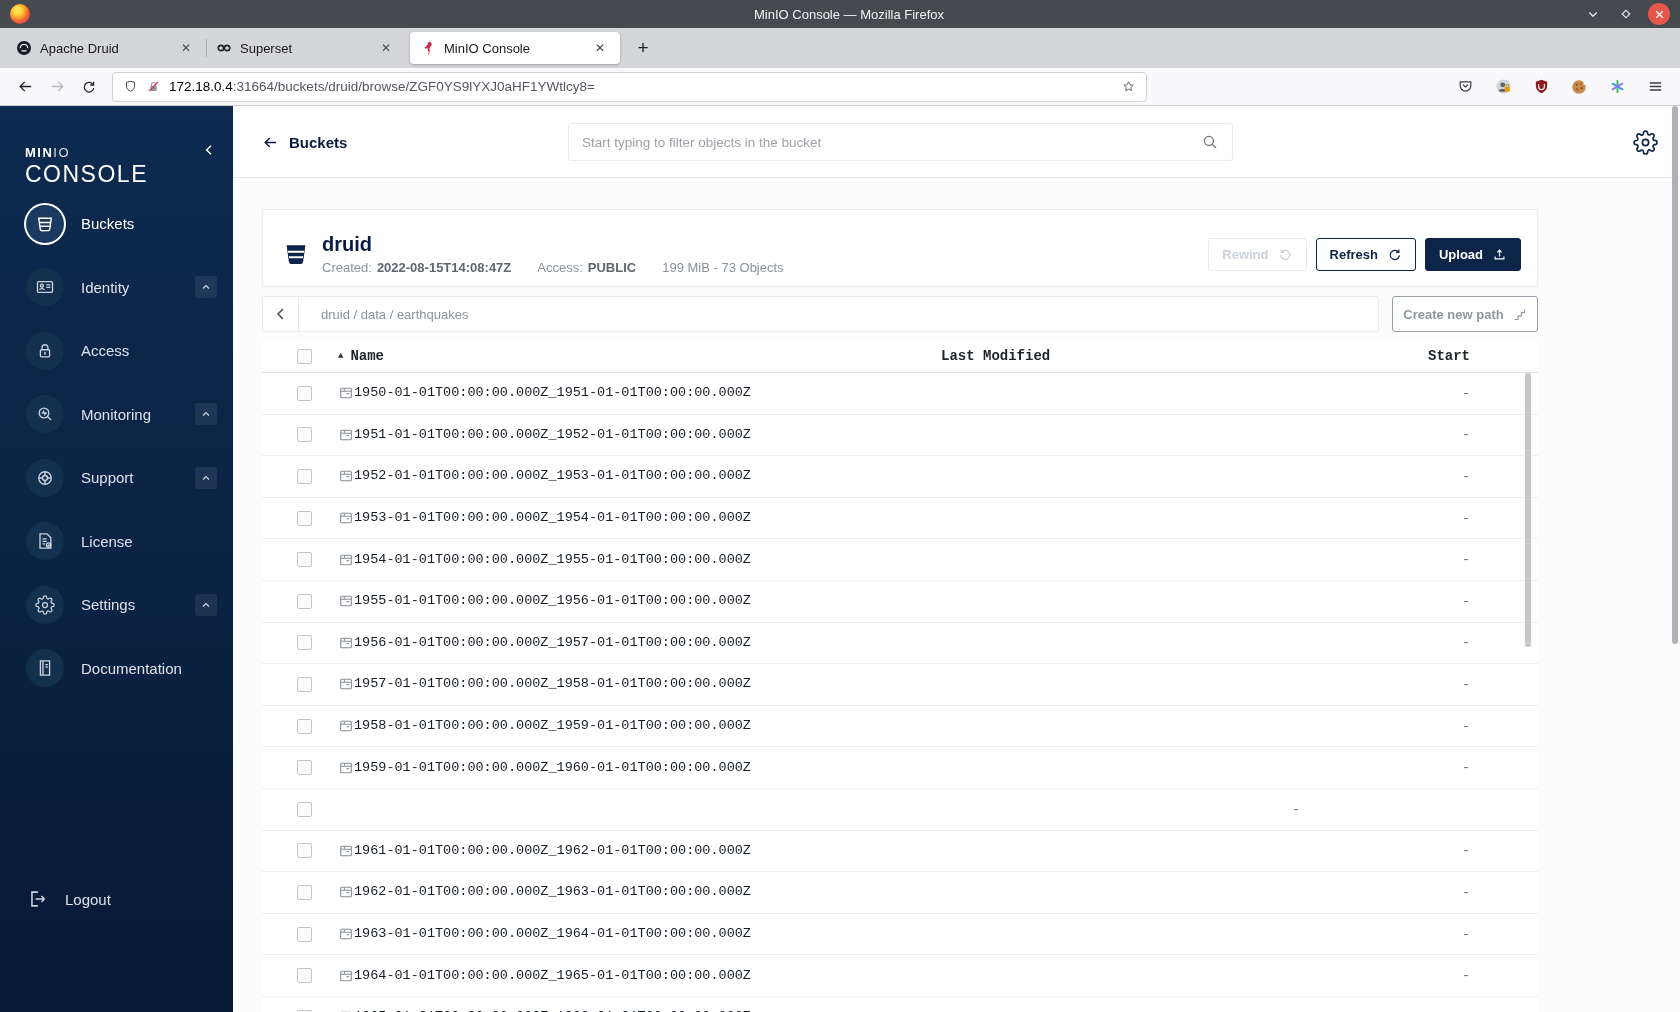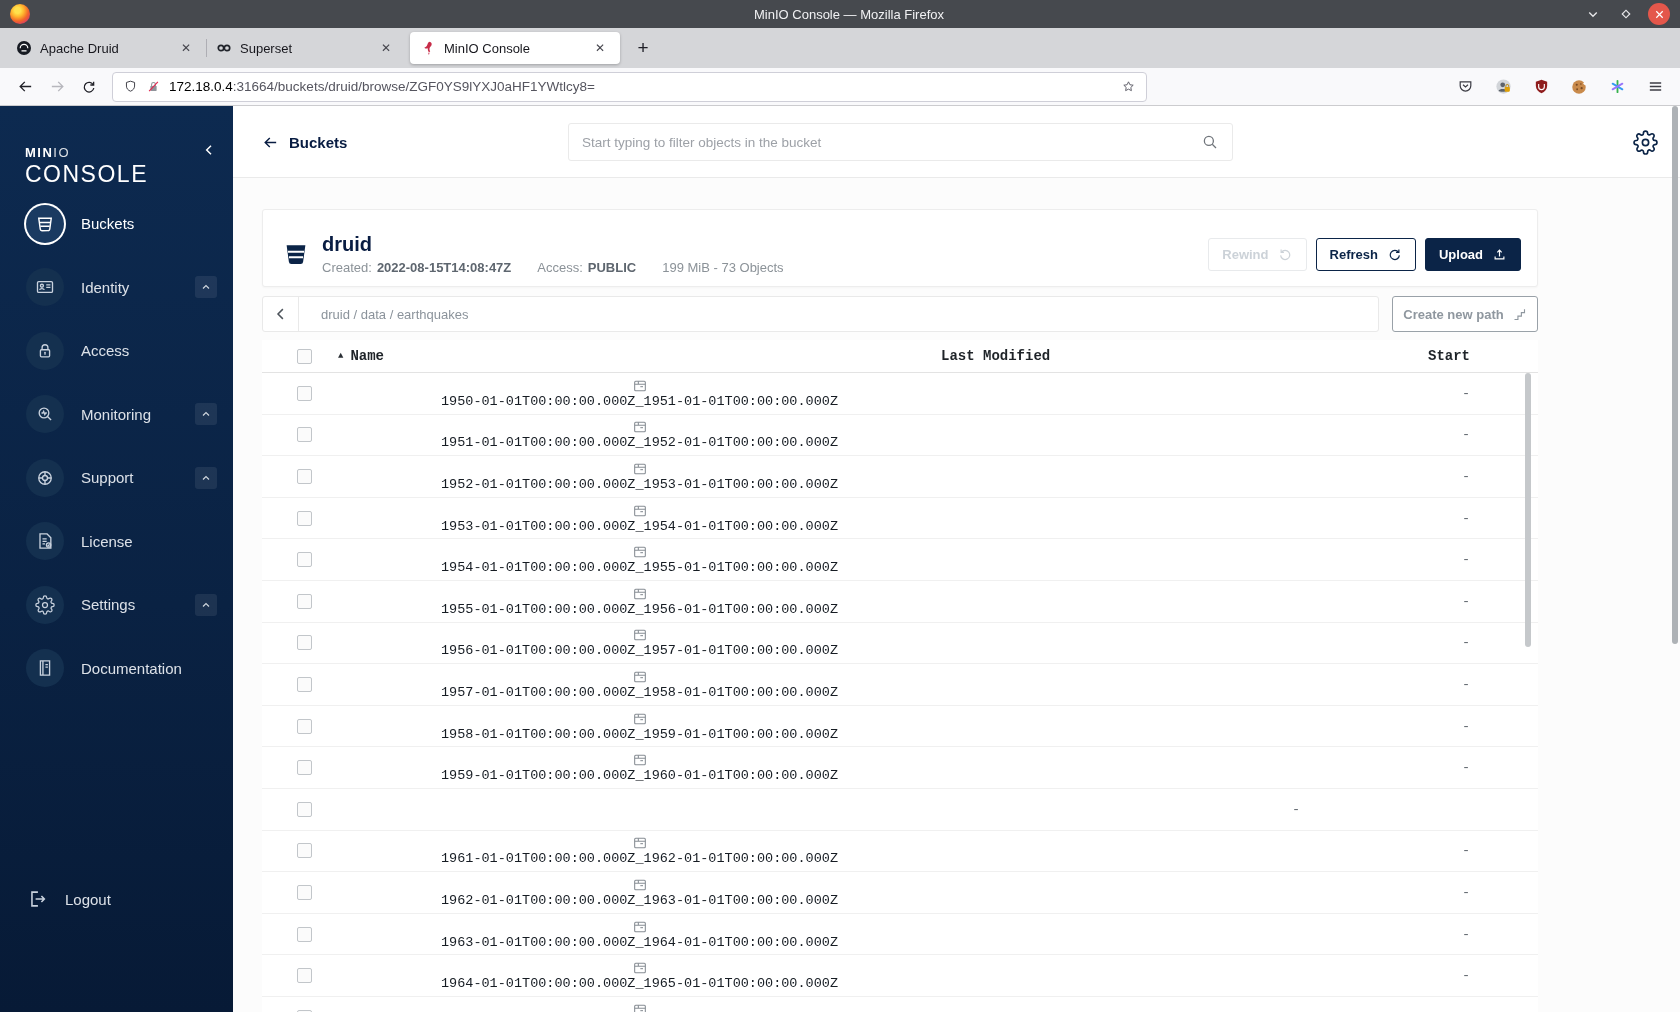--- a/index.html
+++ b/index.html
@@ -105,21 +105,21 @@
   .thead, .trow { display:grid; grid-template-columns:60px 619px 1fr 170px; align-items:center;font-family:Liberation Mono, monospace; }
   .thead { margin-top:8px; height:33px; border-bottom:1px solid #e3e3e3; font-size:14px; font-weight:700; color:#1e2328; background:#fff; }
   .col-check { padding-left:35px; display:flex; align-items:center; }
   .checkbox { width:15px; height:15px; border:1px solid #c2c6ca; border-radius:2px; background:#fbfbfb; display:inline-block; cursor:pointer; }
   .col-name-h { display:flex; align-items:center; gap:7px; padding-left:16px; cursor:pointer; }
   .sort-arrow { font-size:9px; color:#2a2f35; }
   .sort-arrow::before { content:"▲"; }
   .col-size-h { text-align:right; padding-right:68px; }
   .rows { position:absolute; top:195px; left:0; right:0; bottom:0; overflow:hidden; background:#fff; }
   .trow { height:41.6px; border-bottom:1px solid #f0f0f0; font-size:13.5px; color:#161c23; background:#fff; cursor:pointer; }
-  .col-name-c { display:flex; align-items:center; padding-left:16px; overflow:hidden; white-space:nowrap;flex-direction:column; }
+  .col-name-c { display:flex; align-items:flex-start; padding-left:16px; overflow:hidden; white-space:nowrap; }
   .obj-icon { display:flex; color:#878d94; flex-shrink:0; }
   .obj-icon svg { width:16px; height:16px; }
   .col-size-c { text-align:right; padding-right:68px; color:#5d646b; }
 
   .table-scroll-thumb { position:absolute; right:7px; top:0; width:6px; height:274px; border-radius:3px; background:#c5c8cb; }
   .page-scroll-thumb { position:absolute; right:2px; top:0; width:6px; height:538px; border-radius:3px; background:#aeb2b6; }
 
   svg { display:block; }
 </style>
 </head>

